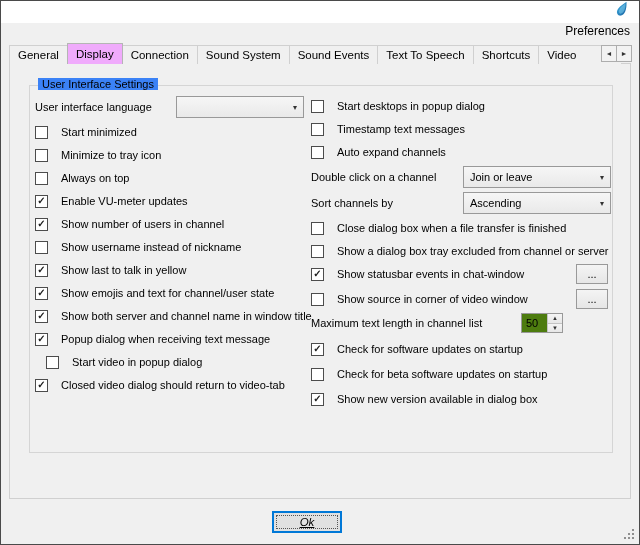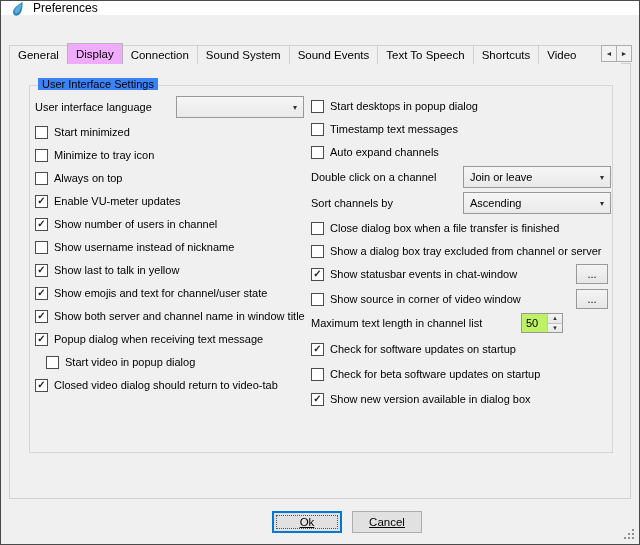--- a/index.html
+++ b/index.html
@@ -1,56 +1,56 @@
 <!DOCTYPE html>
 <html><head>
 <meta charset="utf-8">
 <style>
   html,body{margin:0;padding:0;background:#ffffff;}
   body{width:640px;height:545px;overflow:hidden;font-family:"Liberation Sans",sans-serif;}
   .window{position:relative;width:638px;height:543px;border:1px solid #4a4a4a;background:#f0f0f0;color:#000;}
 
   
-  .titlebar{position:absolute;left:0;top:0;width:100%;height:14px;background:#ffffff;display:flex;align-items:flex-start;gap:7px;padding:0 9px;box-sizing:border-box;font-size:12px;}
+  .titlebar{position:absolute;left:0;top:0;width:100%;height:22px;background:#ffffff;display:flex;align-items:flex-end;gap:7px;padding:0 9px;box-sizing:border-box;font-size:12px;flex-direction:column;}
   .app-icon{width:16px;height:16px;flex:0 0 16px;}
 
   
   .tabs{position:absolute;left:8px;top:42px;width:612px;height:21px;display:flex;align-items:flex-end;overflow:hidden;z-index:2;}
   .tab{height:19px;display:flex;align-items:center;padding:0 8px;background:#f0f0f0;border:1px solid #d0d0d0;border-bottom:none;font-size:11.5px;box-sizing:border-box;margin-right:-1px;white-space:nowrap;}
   .tab.active{height:21px;background:#f0abfc;border-color:#b5b5b5;position:relative;z-index:3;}
   .tab-scroll{position:absolute;top:44px;left:600px;display:flex;z-index:5;}
   .tsbtn{width:16px;height:17px;border:1px solid #adadad;background:#f2f2f2;display:flex;align-items:center;justify-content:center;font-size:7px;color:#333;box-sizing:border-box;}
   .tsbtn + .tsbtn{margin-left:-1px;}
 
   
   .pane{position:absolute;left:8px;top:62px;width:622px;height:436px;border:1px solid #d0d0d0;box-sizing:border-box;background:#f0f0f0;z-index:1;}
   .group{position:absolute;left:28px;top:84px;width:584px;height:368px;border:1px solid #d5d5d5;box-sizing:border-box;z-index:2;}
   .group-title{position:absolute;left:8px;top:-8px;background:#3b82f6;padding:0 4px;font-size:11px;white-space:nowrap;}
 
   
-  .row{position:absolute;display:flex;align-items:center;gap:6px;height:16px;font-size:11px;white-space:nowrap;z-index:4;}
+  .row{position:absolute;display:flex;align-items:center;gap:13px;height:16px;font-size:11px;white-space:nowrap;z-index:4;}
   .slabel{position:absolute;height:16px;display:flex;align-items:center;font-size:11px;white-space:nowrap;z-index:4;}
   .cb{width:13px;height:13px;flex:0 0 13px;box-sizing:border-box;border:1px solid #4c4c4c;background:#ffffff;display:flex;align-items:center;justify-content:center;font-size:10px;line-height:1;font-weight:bold;color:#1a1a1a;}
 
   
   .combo{position:absolute;height:22px;box-sizing:border-box;border:1px solid #999999;background:linear-gradient(#f6f6f6,#e9e9e9);display:flex;align-items:center;justify-content:space-between;padding:0 6px;font-size:11px;white-space:nowrap;z-index:4;}
   .combo .arrow{font-size:8px;color:#333;margin-left:6px;}
 
   
-  .spin{position:absolute;width:42px;height:20px;box-sizing:border-box;border:1px solid #999999;background:#bef264;display:flex;z-index:4;}
+  .spin{position:absolute;width:42px;height:20px;box-sizing:border-box;border:1px solid #999999;background:#4d7c0f;display:flex;z-index:4;}
   .spin-value{flex:1;display:flex;align-items:center;padding-left:4px;font-size:11px;}
   .spin-btns{width:14px;display:flex;flex-direction:column;border-left:1px solid #c3c3c3;}
   .spin-btn{flex:1;display:flex;align-items:center;justify-content:center;font-size:6px;color:#333;background:linear-gradient(#f5f5f5,#e7e7e7);}
   .spin-btn + .spin-btn{border-top:1px solid #c3c3c3;}
 
   
   .dotsbtn{position:absolute;width:32px;height:20px;box-sizing:border-box;border:1px solid #999999;background:linear-gradient(#f4f4f4,#e6e6e6);display:flex;align-items:center;justify-content:center;font-size:11px;z-index:4;}
 
   
-  .btn{position:absolute;top:510px;width:70px;height:22px;box-sizing:border-box;background:#e1e1e1;border:1px solid #adadad;display:flex;align-items:center;justify-content:center;font-size:11.5px;z-index:4;}
+  .btn{position:absolute;top:510px;width:70px;height:22px;box-sizing:border-box;background:#e1e1e1;border:1px solid #adadad;display:flex;align-items:center;justify-content:center;font-size:11.5px;z-index:4;font-style:italic;}
   .btn .t{text-decoration:underline;}
   .btn.default{border-color:#0078d7;box-shadow:inset 0 0 0 1px #0078d7;}
   .btn.default::after{content:"";position:absolute;left:3px;right:3px;top:3px;bottom:3px;border:1px dotted #555;}
 
   .grip{position:absolute;right:3px;bottom:3px;z-index:4;}
 </style>
 </head>
 <body>
 
 <div class="window">
@@ -209,23 +209,20 @@
     <span>Check for beta software updates on startup</span>
   </div>
   <div class="row" style="left:310px;top:390px">
     <span class="cb checked">✓</span>
     <span>Show new version available in dialog box</span>
   </div>
 
   <div class="btn default" style="left:271px">
     <span class="t">Ok</span>
   </div>
-  <div class="btn" style="left:351px">
-    <span class="t">Cancel</span>
-  </div>
 
   <svg class="grip" width="13" height="13">
     <rect x="9" y="1" width="2" height="2" fill="#8f8f8f"></rect>
     <rect x="9" y="5" width="2" height="2" fill="#8f8f8f"></rect>
     <rect x="5" y="5" width="2" height="2" fill="#8f8f8f"></rect>
     <rect x="9" y="9" width="2" height="2" fill="#8f8f8f"></rect>
     <rect x="5" y="9" width="2" height="2" fill="#8f8f8f"></rect>
     <rect x="1" y="9" width="2" height="2" fill="#8f8f8f"></rect>
   </svg>
 

